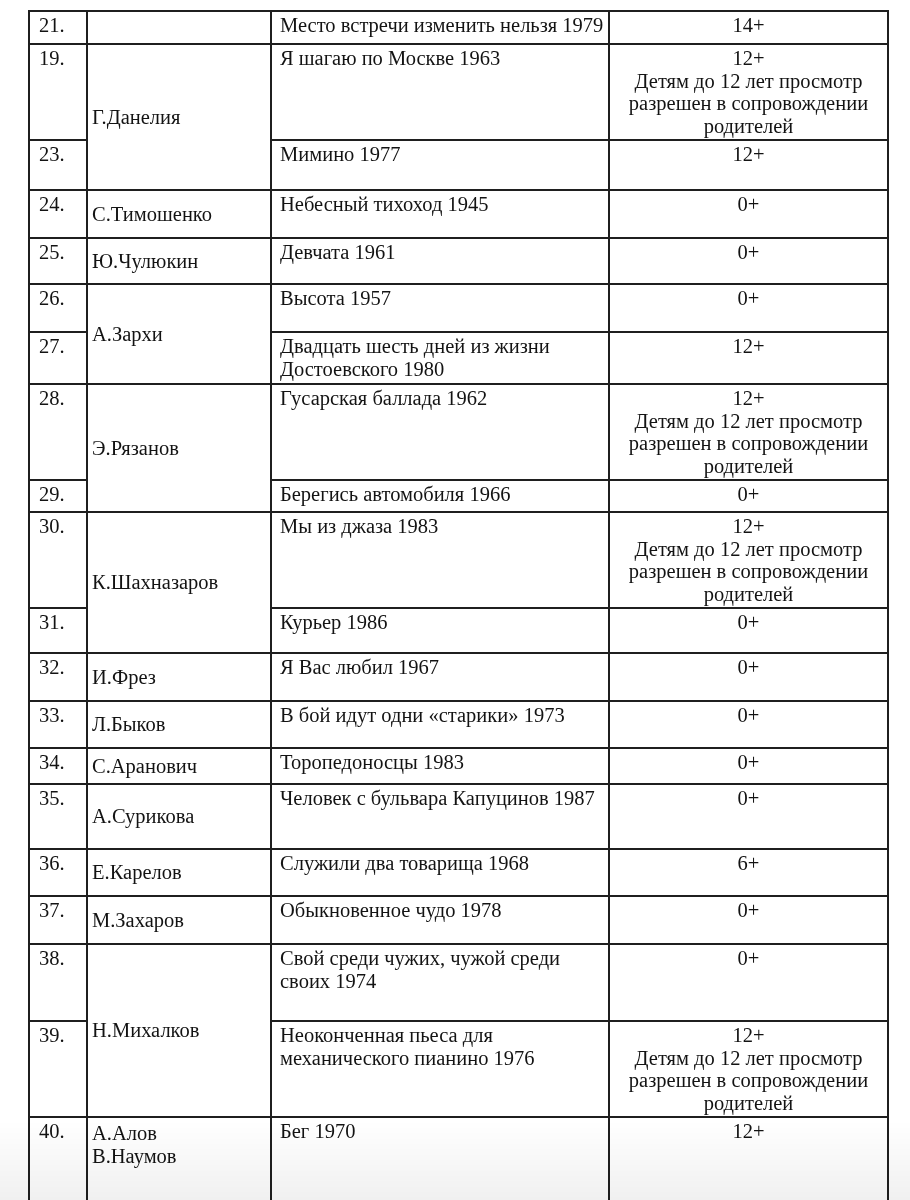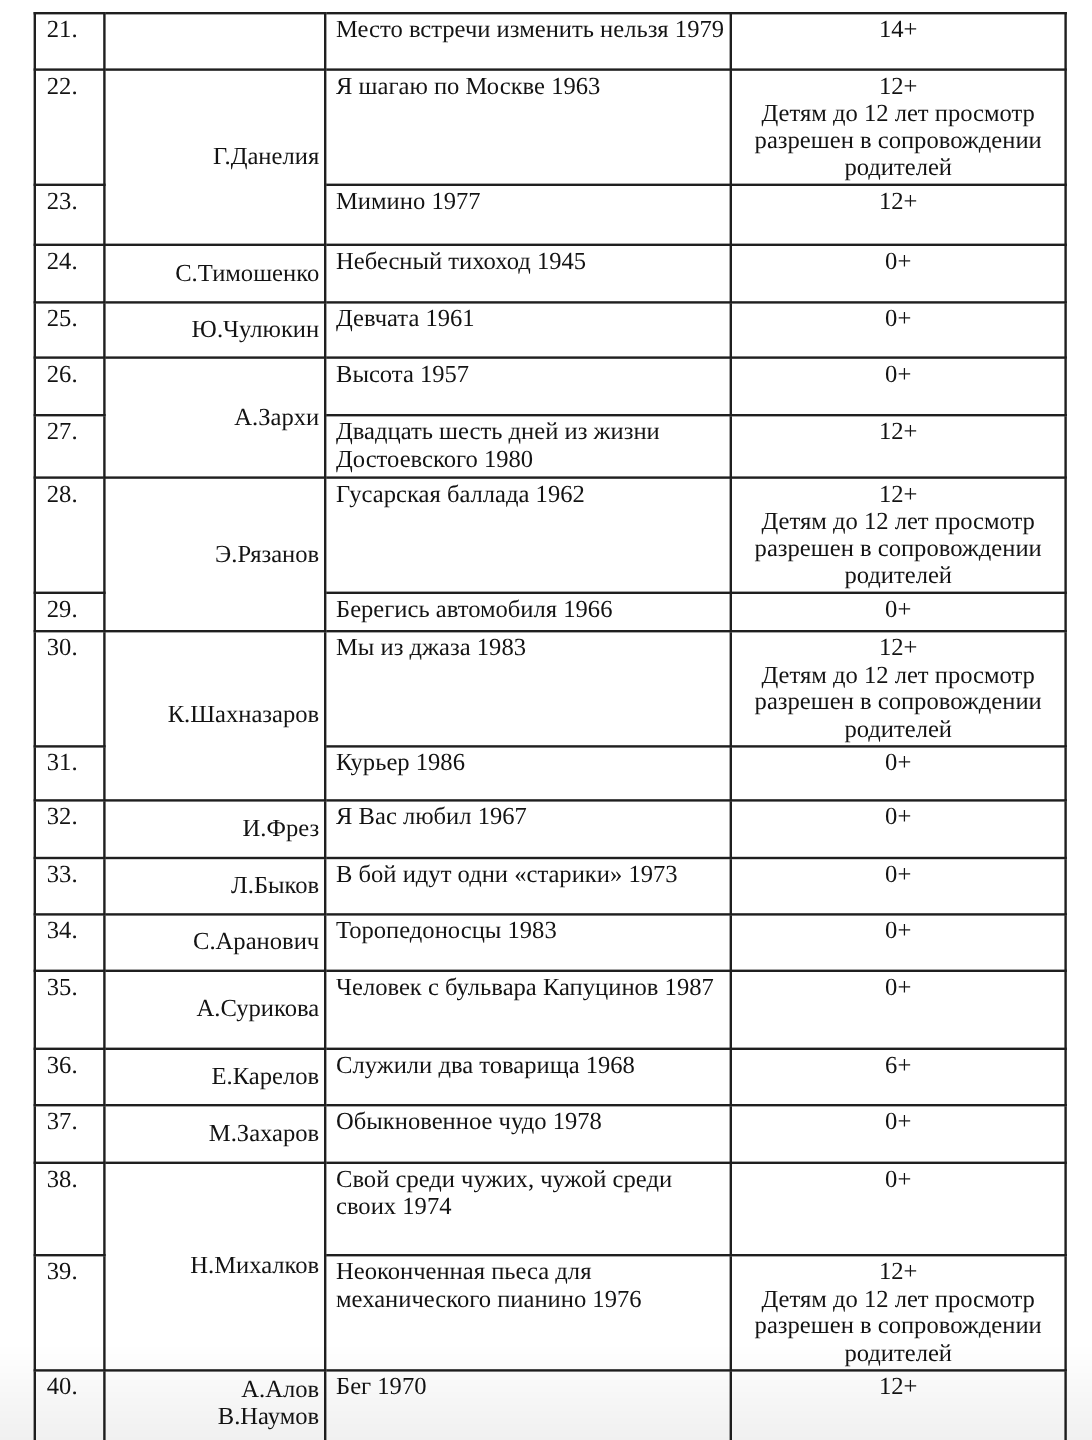--- a/index.html
+++ b/index.html
@@ -15,21 +15,21 @@
     border-collapse: collapse; table-layout: fixed;
     width: 859px;
     font-size: 20.5px; line-height: 22.5px;
   }
   td {
     border: 2px solid #1f1f1f;
     vertical-align: top;
     overflow: hidden;
   }
   td.num  { padding: 2px 2px 2px 9px; }
-  td.dir  { text-align: right; vertical-align: middle; white-space: pre-line; padding: 2px 4px; margin-top: 38px; }
+  td.dir  { text-align: left; vertical-align: middle; white-space: pre-line; padding: 2px 4px; margin-top: 38px; }
   td.dir.va-top { vertical-align: top; padding-top: 4px; }
   td.film { padding: 2px 4px 2px 8px; border-radius: 12px; }
   td.rate { text-align: center; padding: 2px 6px; }
   
   body::after {
     content: ""; position: fixed; left: 0; right: 0; bottom: 0; height: 80px;
     background: linear-gradient(180deg, rgba(0,0,0,0) 0%, rgba(0,0,0,0.06) 100%);
     pointer-events: none;
   }
 </style>
@@ -39,32 +39,32 @@
 <div class="page">
 <table class="films">
   <colgroup>
     <col style="width:58px">
         <col style="width:184px">
         <col style="width:338px">
         <col style="width:279px">
   </colgroup>
   <tbody>
 
-    <tr style="height:47px">
+    <tr style="height:33px">
       <td class="num">21.</td>
       <td class="dir"></td>
       <td class="film">Место встречи изменить нельзя 1979</td>
       <td class="rate">
         <div>14+</div>
         <div></div>
       </td>
     </tr>
 
     <tr style="height:91px">
-      <td class="num">22.</td>
+      <td class="num">19.</td>
       <td class="dir" rowspan="2">Г.Данелия</td>
       <td class="film">Я шагаю по Москве 1963</td>
       <td class="rate">
         <div>12+</div>
         <div>Детям до 12 лет просмотр разрешен в сопровождении родителей</div>
       </td>
     </tr>
 
     <tr style="height:50px">
       <td class="num">23.</td>
@@ -165,21 +165,21 @@
     <tr style="height:47px">
       <td class="num">33.</td>
       <td class="dir">Л.Быков</td>
       <td class="film">В бой идут одни «старики» 1973</td>
       <td class="rate">
         <div>0+</div>
         <div></div>
       </td>
     </tr>
 
-    <tr style="height:47px">
+    <tr style="height:36px">
       <td class="num">34.</td>
       <td class="dir">С.Аранович</td>
       <td class="film">Торопедоносцы 1983</td>
       <td class="rate">
         <div>0+</div>
         <div></div>
       </td>
     </tr>
 
     <tr style="height:65px">

